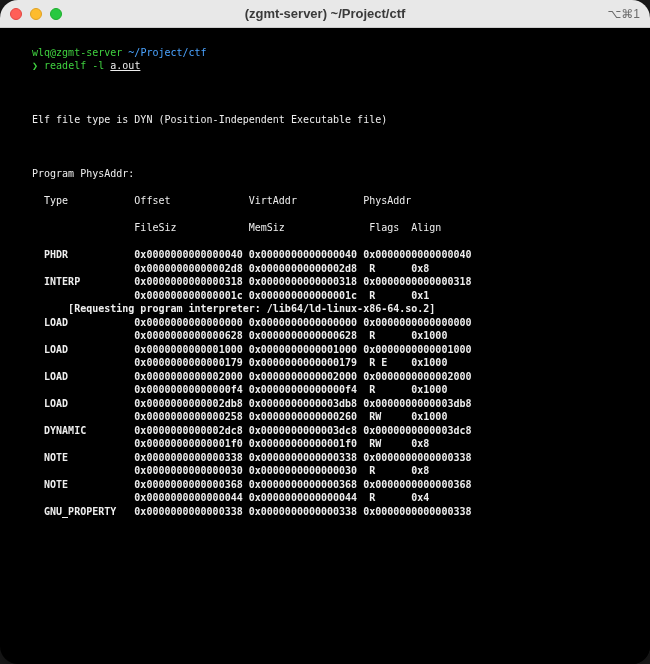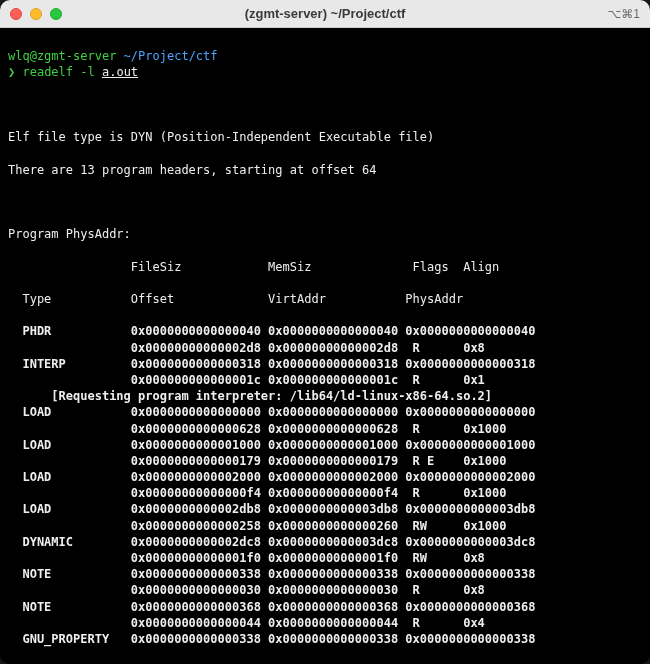--- a/index.html
+++ b/index.html
@@ -8,21 +8,21 @@
       font-family: "Menlo", "Monaco", "Consolas", monospace;
       font-size: 12px;
       width: 650px;
       height: 664px;
       overflow: hidden;
     }
     .window {
       width: 650px;
       height: 664px;
       background: #000;
-      border-radius: 10px;
+      border-radius: 18px;
       overflow: hidden;
       box-shadow: 0 4px 20px rgba(0,0,0,0.5);
     }
     .titlebar {
       height: 28px;
       background: #e8e8e8;
       display: flex;
       align-items: center;
       padding: 0 10px;
       position: relative;
@@ -57,23 +57,24 @@
       color: #6a6a6a;
       font-family: -apple-system, sans-serif;
     }
     .terminal {
       background: #000;
       color: #eee;
       padding: 4px 8px 8px 8px;
       line-height: 1.35;
       white-space: pre;
       font-family: "Menlo", "Monaco", "Consolas", monospace;
-      font-size: 12px;
+      font-size: 10px;
       height: calc(100% - 28px);
       overflow: hidden;
+      margin-left: 24px;
     }
     .pline { white-space: pre; }
     .user { color: #3fd13f; }
     .path { color: #4aa3ff; }
     .prompt { color: #3fd13f; }
     .cmd { color: #3fd13f; }
     .arg { color: #eee; text-decoration: underline; }
     .row { white-space: pre; font-weight: bold; }
     .hdr-row { white-space: pre; }
   </style>
@@ -89,20 +90,19 @@
     </div>
     <div class="title">(zgmt-server) ~/Project/ctf</div>
     <div class="shortcut">⌥⌘1</div>
   </div>
 
   <div class="terminal">
 <div class="pline"><span class="user">wlq@zgmt-server</span> <span class="path">~/Project/ctf</span>
 <span class="prompt">❯</span> <span class="cmd">readelf -l</span> <span class="arg">a.out</span></div>
 <div class="pline"> </div>
 <div class="pline">Elf file type is DYN (Position-Independent Executable file)</div>
-<div class="pline">There are 13 program headers, starting at offset 64</div>
 <div class="pline"> </div>
 <div class="pline">Program PhysAddr:</div>
+<div id="col-row1" class="hdr-row">  Type           Offset             VirtAddr           PhysAddr</div>
 <div id="col-row2" class="hdr-row">                 FileSiz            MemSiz              Flags  Align</div>
-<div id="col-row1" class="hdr-row">  Type           Offset             VirtAddr           PhysAddr</div>
 <div id="headers-container"><div class="row">  PHDR           0x0000000000000040 0x0000000000000040 0x0000000000000040</div><div class="row">                 0x00000000000002d8 0x00000000000002d8  R      0x8</div><div class="row">  INTERP         0x0000000000000318 0x0000000000000318 0x0000000000000318</div><div class="row">                 0x000000000000001c 0x000000000000001c  R      0x1</div><div class="row">      [Requesting program interpreter: /lib64/ld-linux-x86-64.so.2]</div><div class="row">  LOAD           0x0000000000000000 0x0000000000000000 0x0000000000000000</div><div class="row">                 0x0000000000000628 0x0000000000000628  R      0x1000</div><div class="row">  LOAD           0x0000000000001000 0x0000000000001000 0x0000000000001000</div><div class="row">                 0x0000000000000179 0x0000000000000179  R E    0x1000</div><div class="row">  LOAD           0x0000000000002000 0x0000000000002000 0x0000000000002000</div><div class="row">                 0x00000000000000f4 0x00000000000000f4  R      0x1000</div><div class="row">  LOAD           0x0000000000002db8 0x0000000000003db8 0x0000000000003db8</div><div class="row">                 0x0000000000000258 0x0000000000000260  RW     0x1000</div><div class="row">  DYNAMIC        0x0000000000002dc8 0x0000000000003dc8 0x0000000000003dc8</div><div class="row">                 0x00000000000001f0 0x00000000000001f0  RW     0x8</div><div class="row">  NOTE           0x0000000000000338 0x0000000000000338 0x0000000000000338</div><div class="row">                 0x0000000000000030 0x0000000000000030  R      0x8</div><div class="row">  NOTE           0x0000000000000368 0x0000000000000368 0x0000000000000368</div><div class="row">                 0x0000000000000044 0x0000000000000044  R      0x4</div><div class="row">  GNU_PROPERTY   0x0000000000000338 0x0000000000000338 0x0000000000000338</div></div>
   </div>
 </div>
 
 </body></html>

